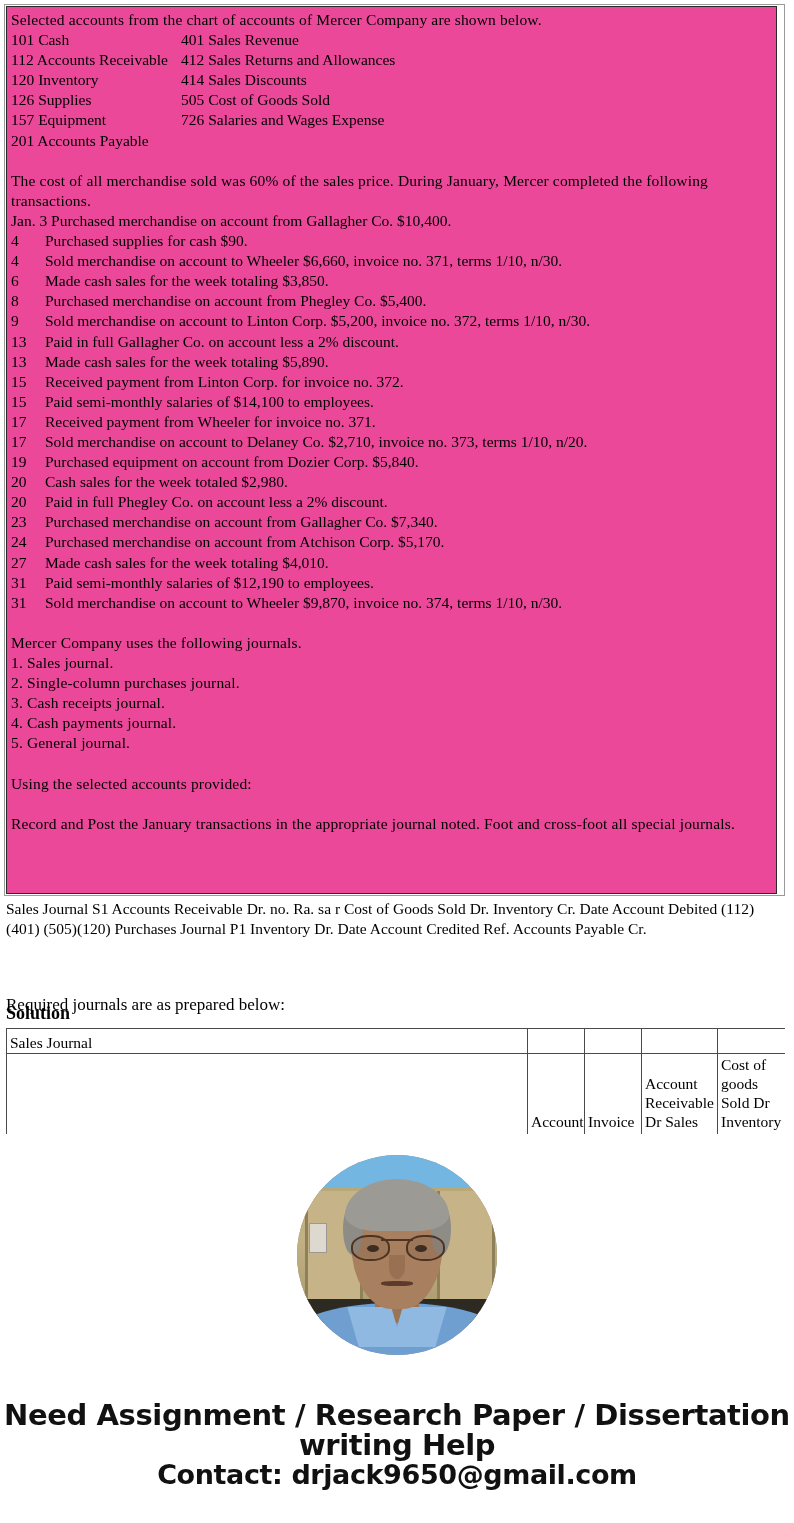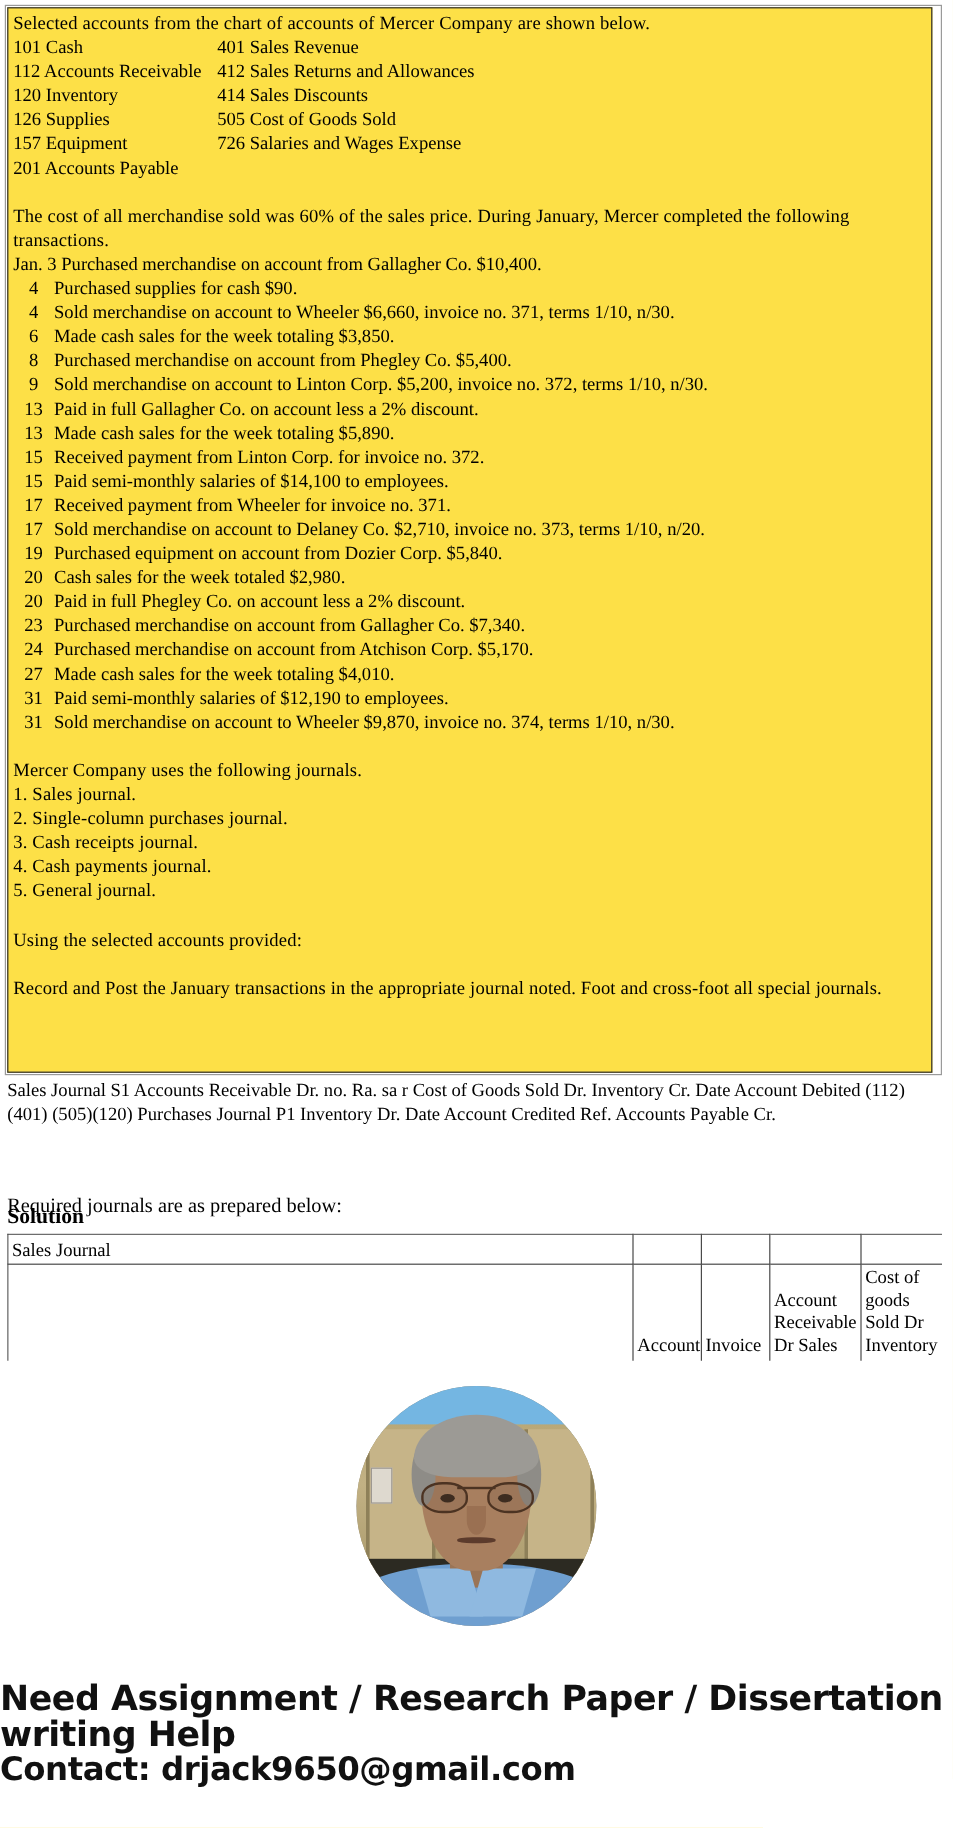--- a/index.html
+++ b/index.html
@@ -29,21 +29,21 @@
     background: #ffffff;
   }
   .problem-box-inner {
     position: absolute;
     left: 1px;
     top: 1px;
     right: 7px;
     bottom: 1px;
     box-sizing: border-box;
     border: 1px solid #2b2b2b;
-    background: #fde047;
+    background: #ec4899;
     overflow: hidden;
     padding: 3px 0 0 4px;
   }
 
   .stmt-line {
     font-size: 15.5px;
     line-height: 20.1px;
     white-space: pre;
     letter-spacing: 0.01em;
   }
@@ -62,21 +62,20 @@
   }
   .txn-row {
     font-size: 15.5px;
     line-height: 20.1px;
     white-space: pre;
     display: block;
   }
   .txn-date {
     display: inline-block;
     width: 34px;
-    text-align: center;
   }
   .txn-date.wide {
     width: auto;
   }
 
   
   .caption-block {
     position: absolute;
     left: 6px;
     top: 899px;
@@ -306,20 +305,21 @@
     background: #5c3b2c;
     border-radius: 40%;
   }
 
   
   .promo {
     position: absolute;
     left: 0;
     top: 1400px;
     width: 794px;
+    text-align: center;
     font-family: "DejaVu Sans", "Liberation Sans", sans-serif;
     font-weight: bold;
     font-size: 29px;
     line-height: 30px;
     letter-spacing: -0.4px;
     color: #111111;
   }
   .promo-line2 {
     display: block;
   }

